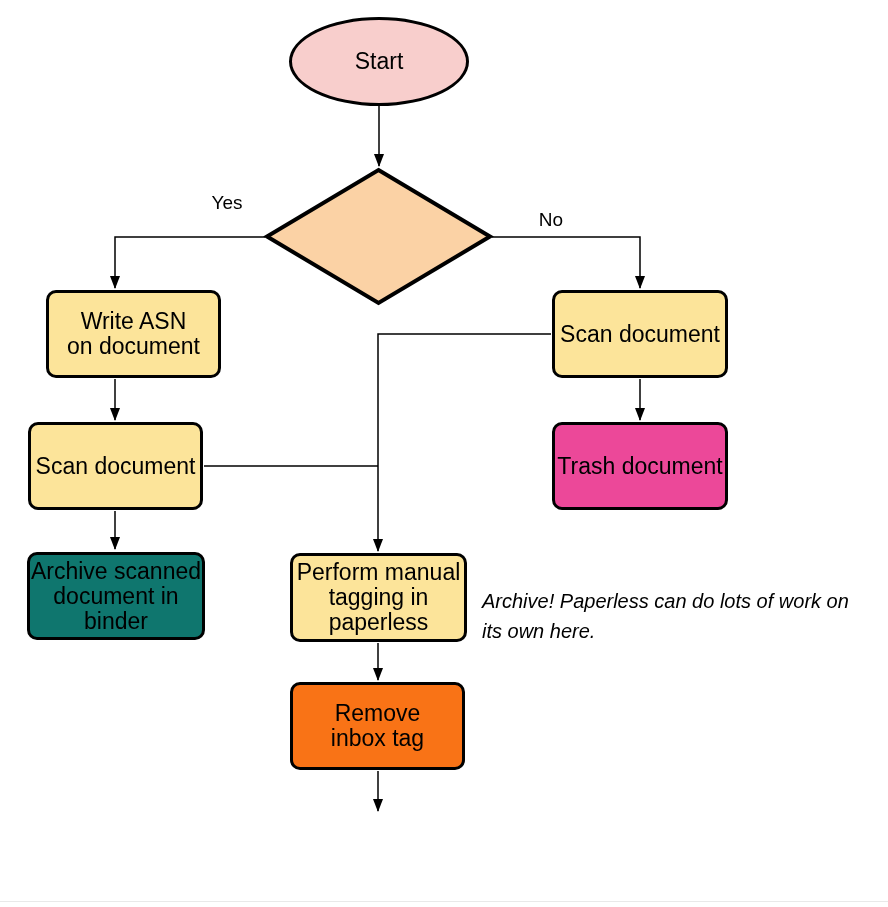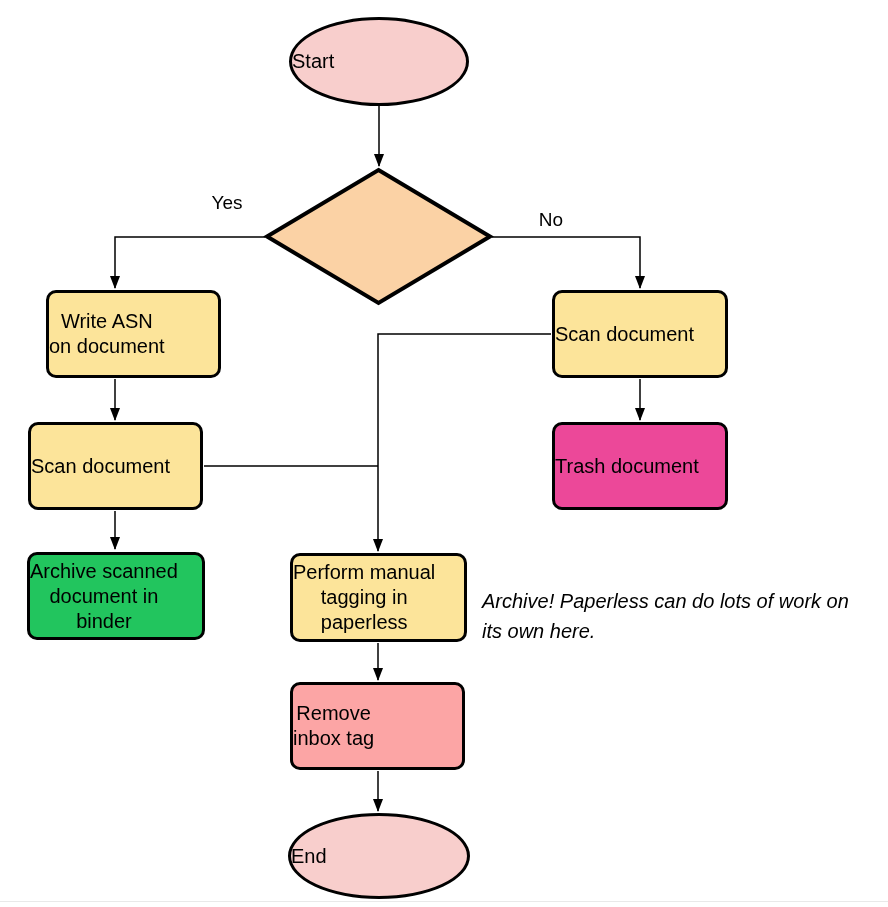--- a/index.html
+++ b/index.html
@@ -19,23 +19,23 @@
   .layer {
     position: absolute;
     left: 0;
     top: 0;
   }
   .node {
     position: absolute;
     box-sizing: border-box;
     display: flex;
     align-items: center;
-    justify-content: flex-start;
+    justify-content: center;
     text-align: center;
-    font-size: 20px;
+    font-size: 23px;
     line-height: 25px;
     white-space: pre-line;
   }
   .process {
     border: 3px solid #000000;
     border-radius: 10px;
   }
   .terminator {
     border: 3.5px solid #000000;
     border-radius: 50%;
@@ -113,21 +113,21 @@
 
   <div class="node process" style="left: 28px; top: 290px; width: 175px; height: 88px; background-color: rgb(252, 228, 154); margin-left: 18px;">
     <span>Write ASN
 on document</span>
   </div>
 
   <div class="node process" style="left: 28px; top: 422px; width: 175px; height: 88px; background-color: rgb(252, 228, 154);">
     <span>Scan document</span>
   </div>
 
-  <div class="node process" style="left: 27px; top: 552px; width: 178px; height: 88px; background-color: #22c55e;">
+  <div class="node process" style="left: 27px; top: 552px; width: 178px; height: 88px; background-color: #0f766e;">
     <span>Archive scanned
 document in
 binder</span>
   </div>
 
   <div class="node process" style="left: 552px; top: 290px; width: 176px; height: 88px; background-color: rgb(252, 228, 154);">
     <span>Scan document</span>
   </div>
 
   <div class="node process" style="left: 552px; top: 422px; width: 176px; height: 88px; background-color: #ec4899;">
@@ -136,24 +136,21 @@
 
   <div class="node process" style="left: 290px; top: 553px; width: 177px; height: 89px; background-color: rgb(252, 228, 154);">
     <span>Perform manual
 tagging in
 paperless</span>
   </div>
 
   <div class="annotation" style="left:482px; top:586px; width:402px;">Archive! Paperless can do lots of work on
 its own here.</div>
 
-  <div class="node process" style="left: 290px; top: 682px; width: 175px; height: 88px; background-color: #fca5a5;">
+  <div class="node process" style="left: 290px; top: 682px; width: 175px; height: 88px; background-color: #f97316;">
     <span>Remove
 inbox tag</span>
   </div>
 
-  <div class="node terminator" style="left: 288px; top: 813px; width: 182px; height: 86px; background-color: rgb(248, 206, 204);">
-    <span>End</span>
-  </div>
 
   <div class="hairline" style="top: 901px; background-color: rgb(233, 233, 233);"></div>
 
 </div>
 
 </body></html>

